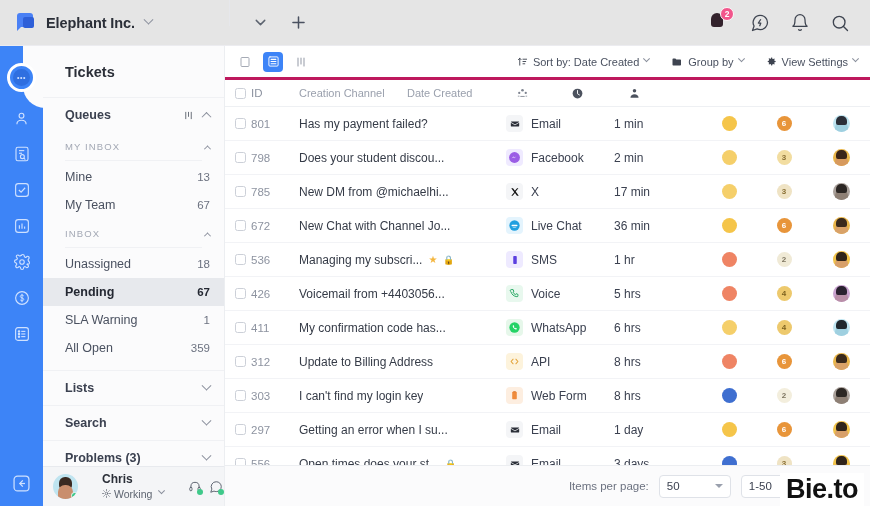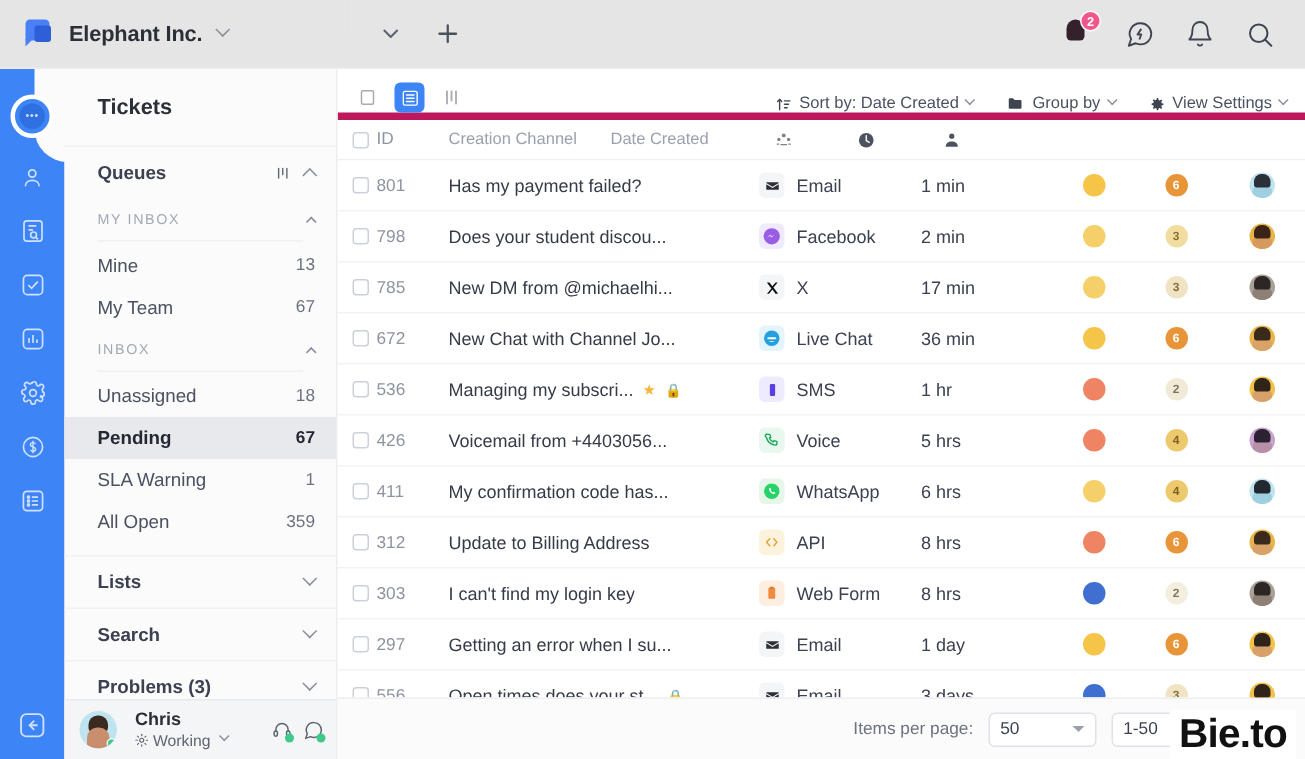--- a/index.html
+++ b/index.html
@@ -114,39 +114,39 @@
   }
   .side-item.active { background: #e7e9ed; color: #242832; font-weight: bold; }
   .side-item .cnt { margin-left: auto; font-size: 11.5px; color: #6c7280; }
   .side-item.active .cnt { color: #242832; font-weight: bold; }
   .side-sep { height:1px; background:#f0f1f4; margin: 2px 22px 2px 22px; }
 
   
   .user-bar {
     position: absolute; left: 0; right: 0; bottom: 0; height: 40px;
     background: #f4f5f7; border-top: 1px solid #e8eaee;
-    display: flex; align-items: center; padding-left: 10px; gap: 12px;
+    display: flex; align-items: center; padding-left: 10px; gap: 24px;
   }
   .user-av { position: relative; width: 25px; height: 25px; border-radius: 50%;
     background: #bfe4f0; overflow:hidden; flex:0 0 25px; }
   .user-av::before { content:""; position:absolute; left:6px; top:3px; width:13px; height:12px; background:#3a2a22; border-radius:6px 6px 4px 4px; }
   .user-av::after { content:""; position:absolute; left:5px; top:11px; width:15px; height:14px; background:#c98e6d; border-radius:7px 7px 0 0; }
   .user-on { position:absolute; right:0px; bottom:0px; width:7px; height:7px; border-radius:50%; background:#3fc98a; border:1.2px solid #f4f5f7; z-index:3; }
   .user-txt { display:flex; flex-direction:column; gap:1px; }
   .user-name { font-size: 12px; font-weight: bold; color: #2b2f38; line-height: 1.1; }
   .user-status { font-size: 10.5px; color: #5d6470; display:flex; align-items:center; gap:3px; }
   .user-icons { margin-left: auto; display:flex; align-items:center; gap:7px; padding-right:8px; }
   .ui-ic { position:relative; color:#5d6470; }
   .ui-ic .g { position:absolute; right:-1px; bottom:-1px; width:6px; height:6px; border-radius:50%; background:#3fc98a; }
 
   
   .main { flex: 1; background: #fff; display: flex; flex-direction: column; min-width: 0; }
   .toolbar {
-    height: 34px; flex: 0 0 34px; display: flex; align-items: flex-end;
-    padding: 0 12px 0 10px; border-bottom: 5px solid #be185d; background:#fff;
+    height: 34px; flex: 0 0 34px; display: flex; align-items: center;
+    padding: 0 12px 0 10px; border-bottom: 3px solid #be185d; background:#fff;
   }
   .tb-left { display: flex; align-items: center; gap: 8px; }
   .tb-sq {
     width: 20px; height: 20px; border-radius: 4px; display: flex;
     align-items: center; justify-content: center; cursor: pointer; color: #8d93a0;
   }
   .tb-sq.on { background: #3d84f7; color: #fff; }
   .tb-right { margin-left: auto; display: flex; align-items: center; gap: 22px; }
   .tb-btn { display: flex; align-items: center; gap: 5px; font-size: 11px; color: #4a5160; cursor: pointer; }
   .tb-btn .ic { color: #3e4450; display: flex; }

